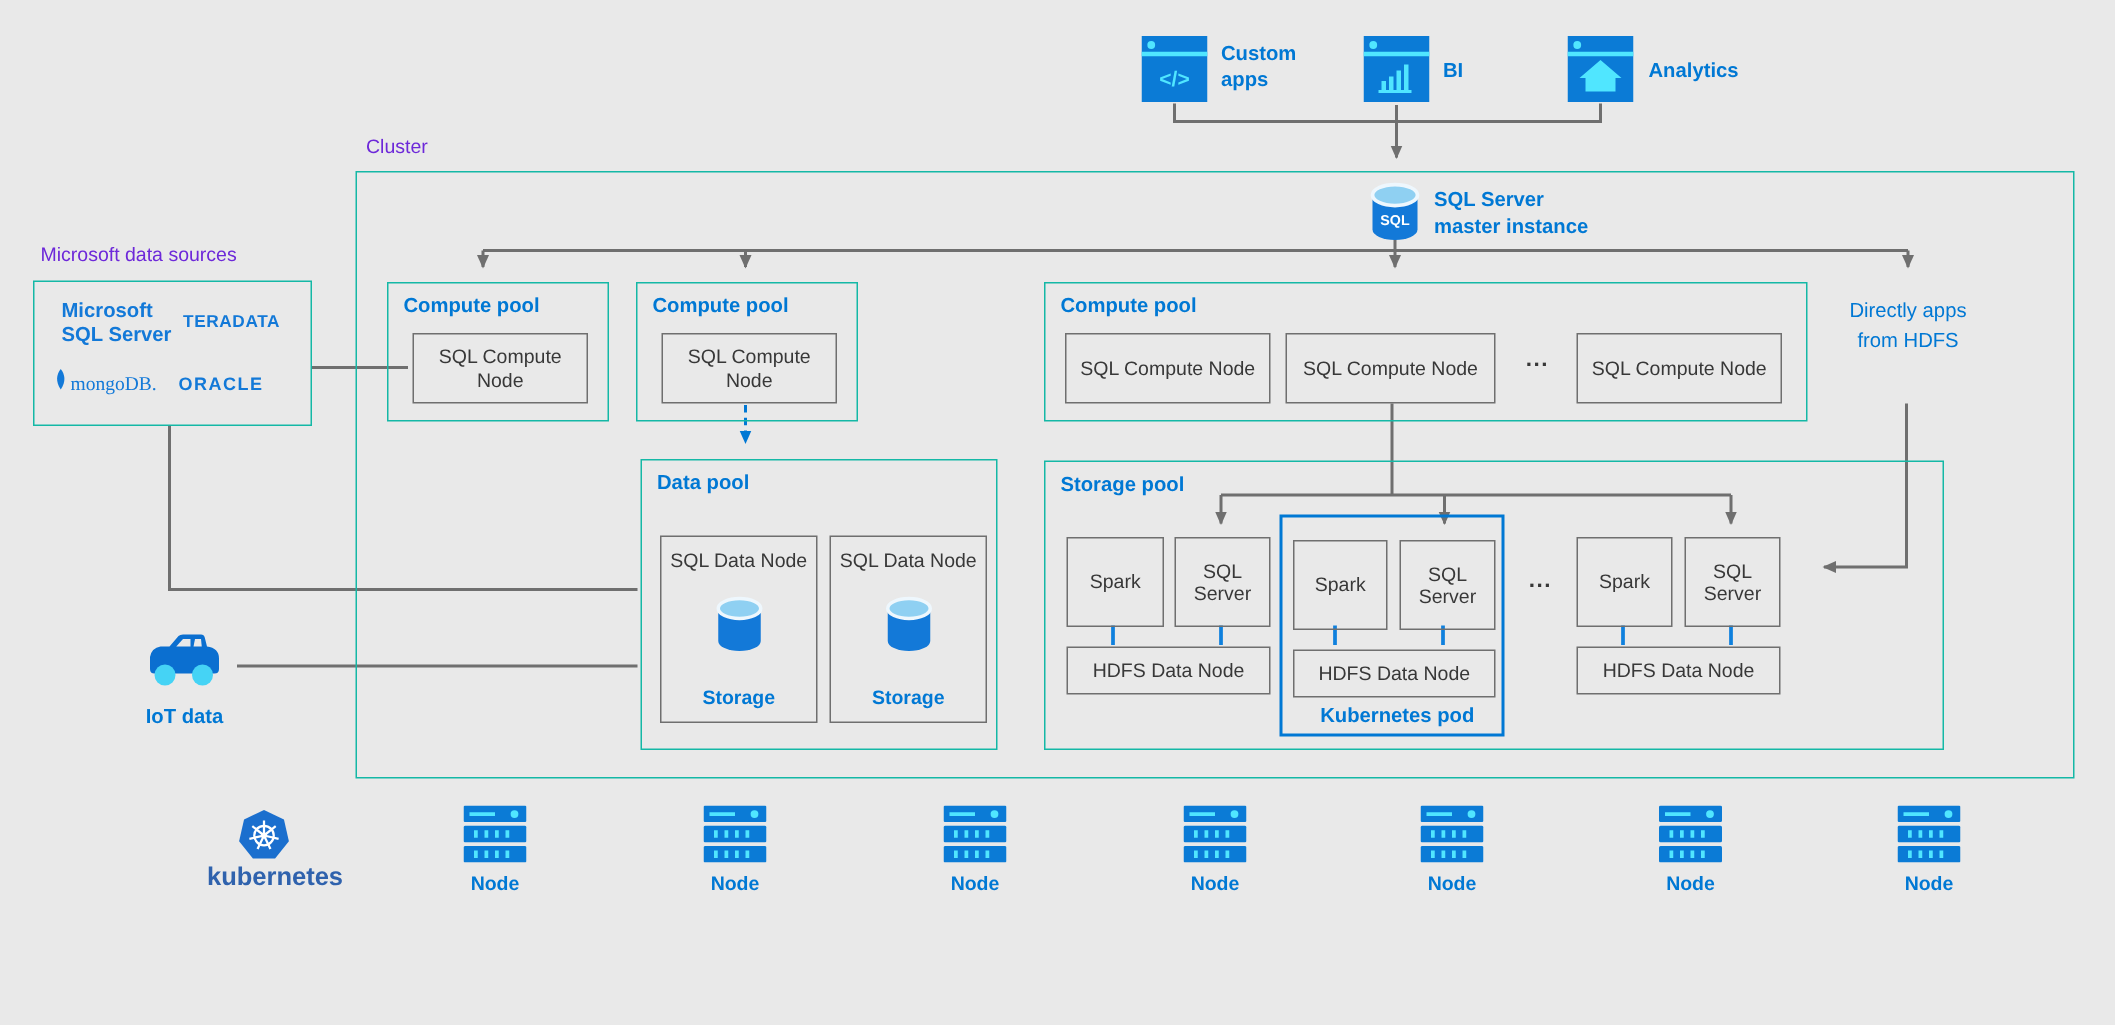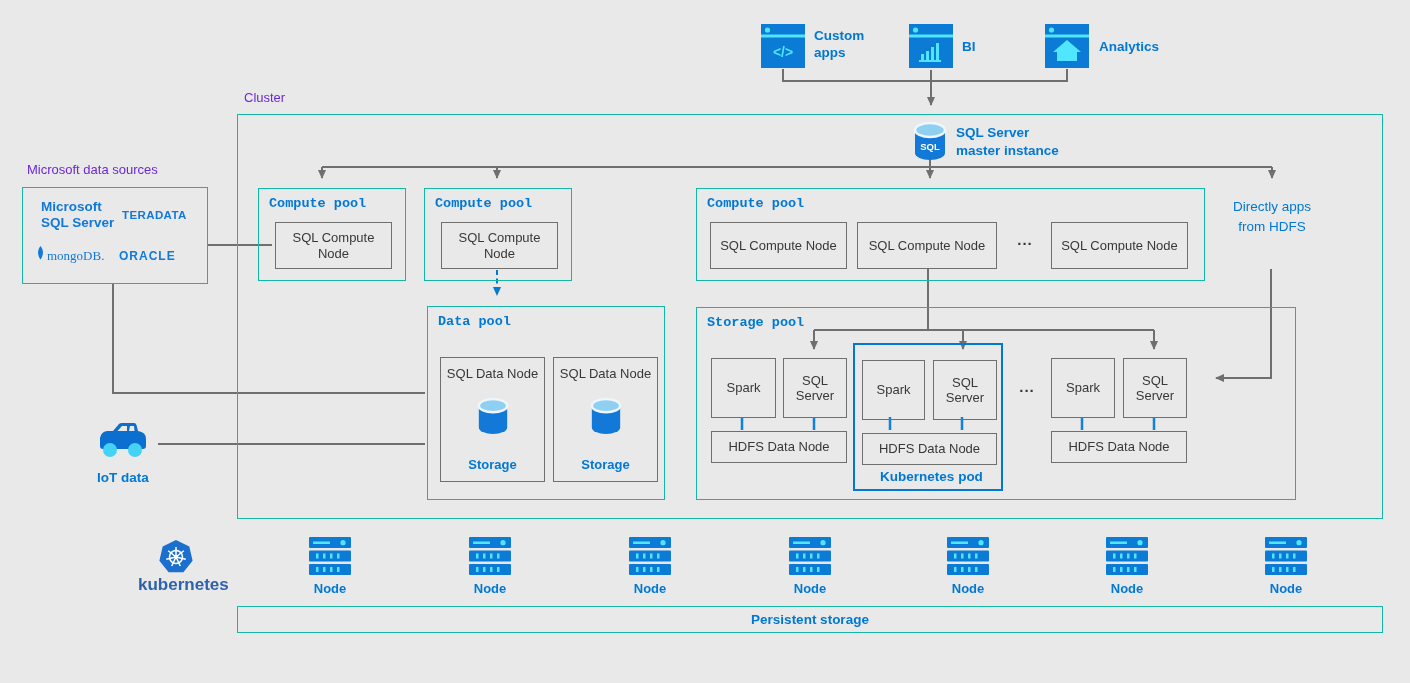--- a/index.html
+++ b/index.html
@@ -4,21 +4,21 @@
 <style>
   html,body{margin:0;padding:0;background:#e9e9e9;}
   .stage{position:relative;width:1410px;height:683px;background:#e9e9e9;overflow:hidden;
          font-family:"Liberation Sans",sans-serif;color:#383838;}
   .abs{position:absolute;}
   .wires{position:absolute;left:0;top:0;pointer-events:none;}
   .box{position:absolute;border:1px solid #14b8a6;box-sizing:border-box;background:transparent;}
   .nodebox{position:absolute;border:1.5px solid #6f6f6f;box-sizing:border-box;
            display:flex;align-items:center;justify-content:center;text-align:center;
            font-size:13px;line-height:1.18;color:#383838;background:transparent;}
-  .pooltitle{position:absolute;left:10px;top:7px;font-size:13.5px;font-weight:bold;color:#0078d4;font-family:Liberation Mono, monospace;}
+  .pooltitle{position:absolute;left:10px;top:7px;font-size:13.5px;font-weight:bold;color:#0078d4;}
   .bluelbl{color:#0078d4;font-weight:bold;font-size:13px;}
   .darklbl{font-size:13px;color:#6d28d9;}
   .ml{white-space:pre-line;}
   .dots{position:absolute;font-size:15px;font-weight:bold;color:#383838;letter-spacing:1px;text-align:center;}
   .ctr{text-align:center;}
   .podbox{position:absolute;border:2px solid #0078d4;box-sizing:border-box;}
   .datanode{position:absolute;border:1.5px solid #6f6f6f;box-sizing:border-box;
             display:flex;flex-direction:column;align-items:center;justify-content:space-between;
             padding:8px 2px 9px 2px;text-align:center;font-size:13px;line-height:1.18;}
   .vendor{position:absolute;color:#1379d8;}
@@ -340,17 +340,14 @@
         <rect x="21" y="16.5" width="2.5" height="5" fill="#50e6ff"></rect>
         <rect x="28" y="16.5" width="2.5" height="5" fill="#50e6ff"></rect>
         <rect x="0" y="27" width="42" height="11" rx="1" fill="#0b7bd6"></rect>
         <rect x="7" y="30" width="2.5" height="5" fill="#50e6ff"></rect>
         <rect x="14" y="30" width="2.5" height="5" fill="#50e6ff"></rect>
         <rect x="21" y="30" width="2.5" height="5" fill="#50e6ff"></rect>
         <rect x="28" y="30" width="2.5" height="5" fill="#50e6ff"></rect>
       </svg></div>
   <div class="abs bluelbl ctr" style="left:1256px;top:581px;width:60px;">Node</div>
 
-  <div class="box ctr" style="left:237px;top:606px;width:1146px;height:27px;line-height:24px;">
-    <span class="bluelbl" style="font-size:13.5px;">Persistent storage</span>
-  </div>
 
 </div>
 
 </body></html>

